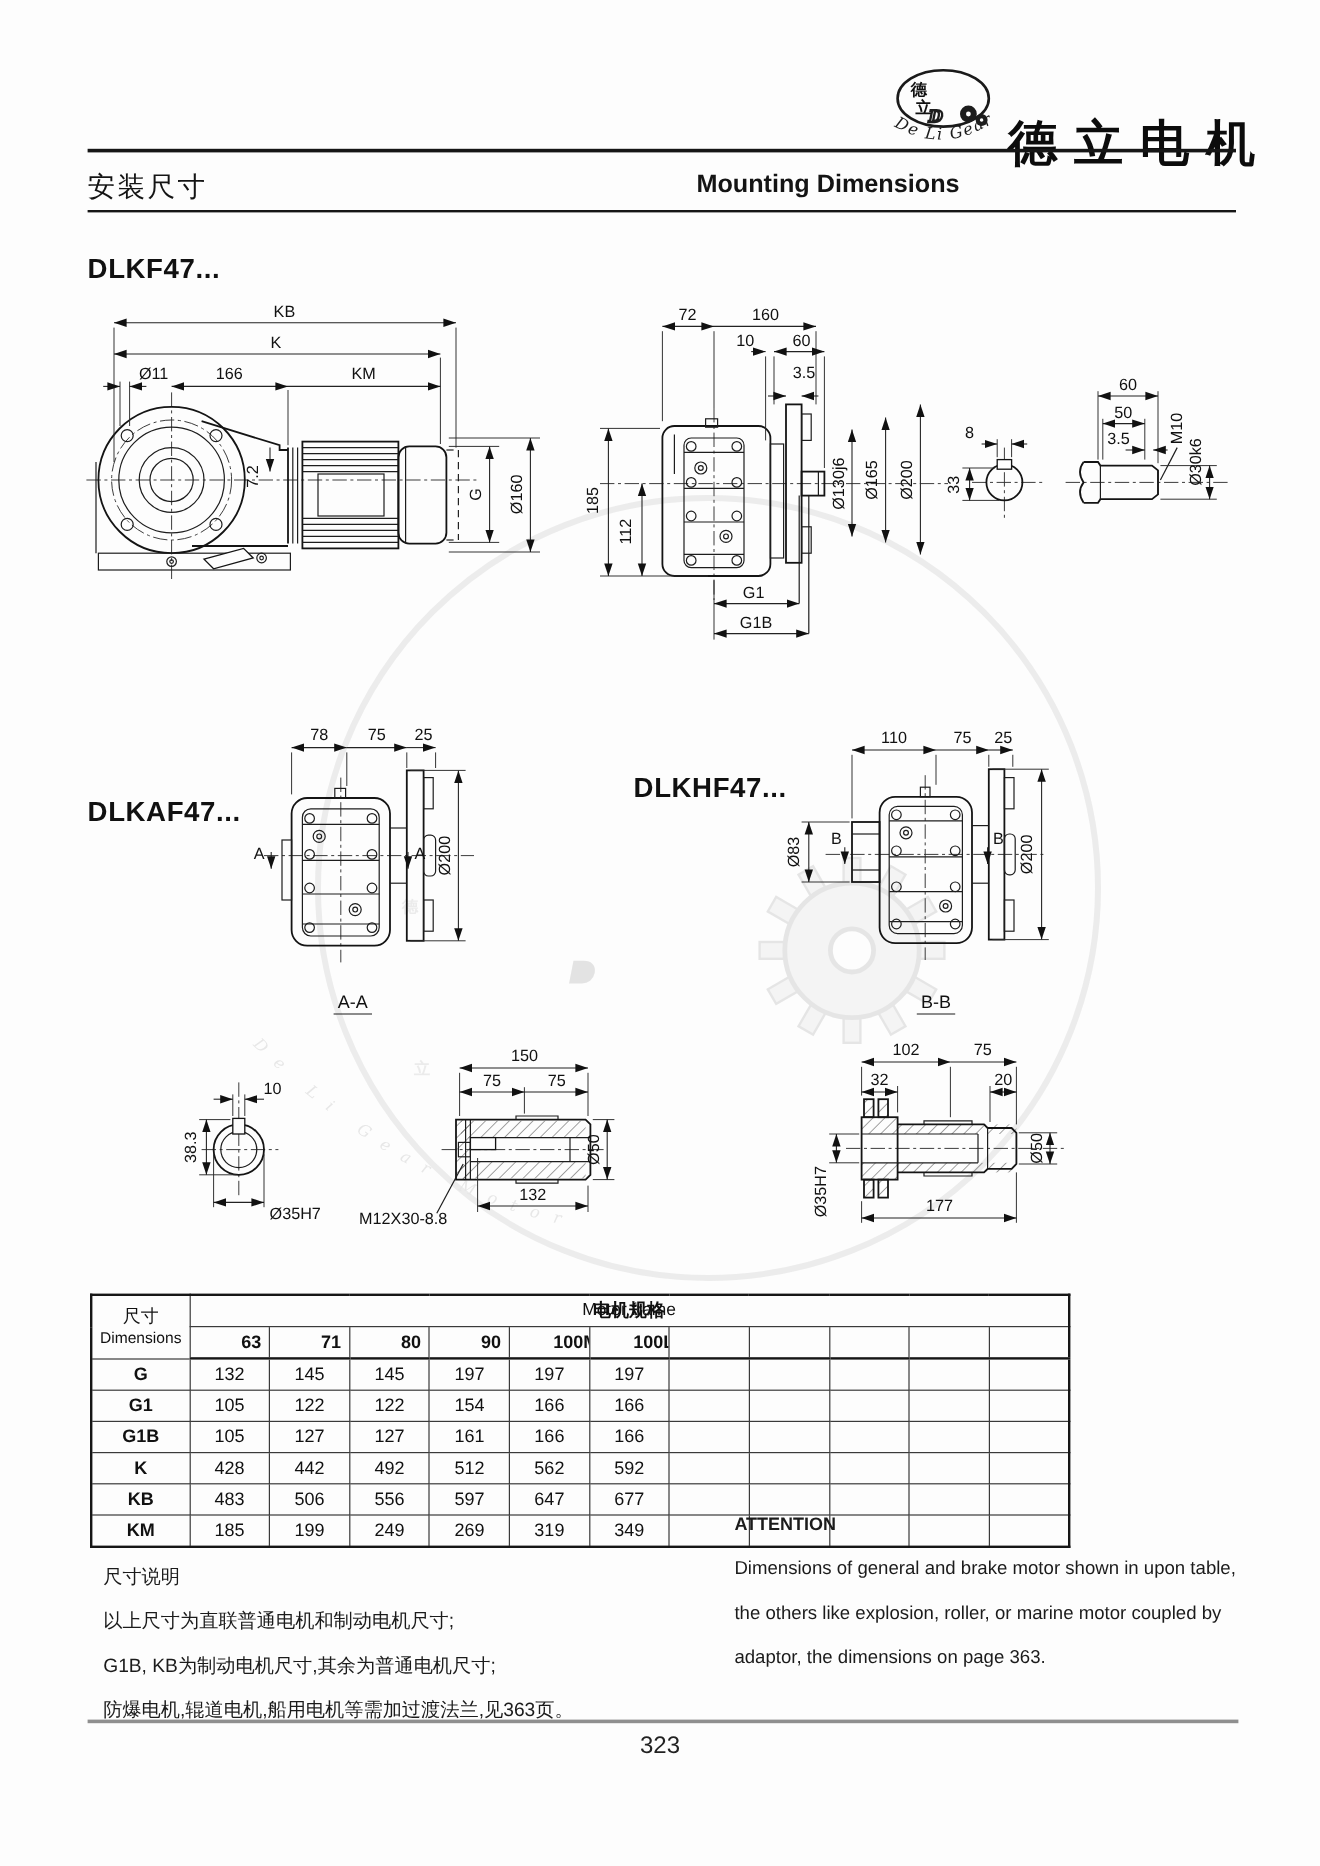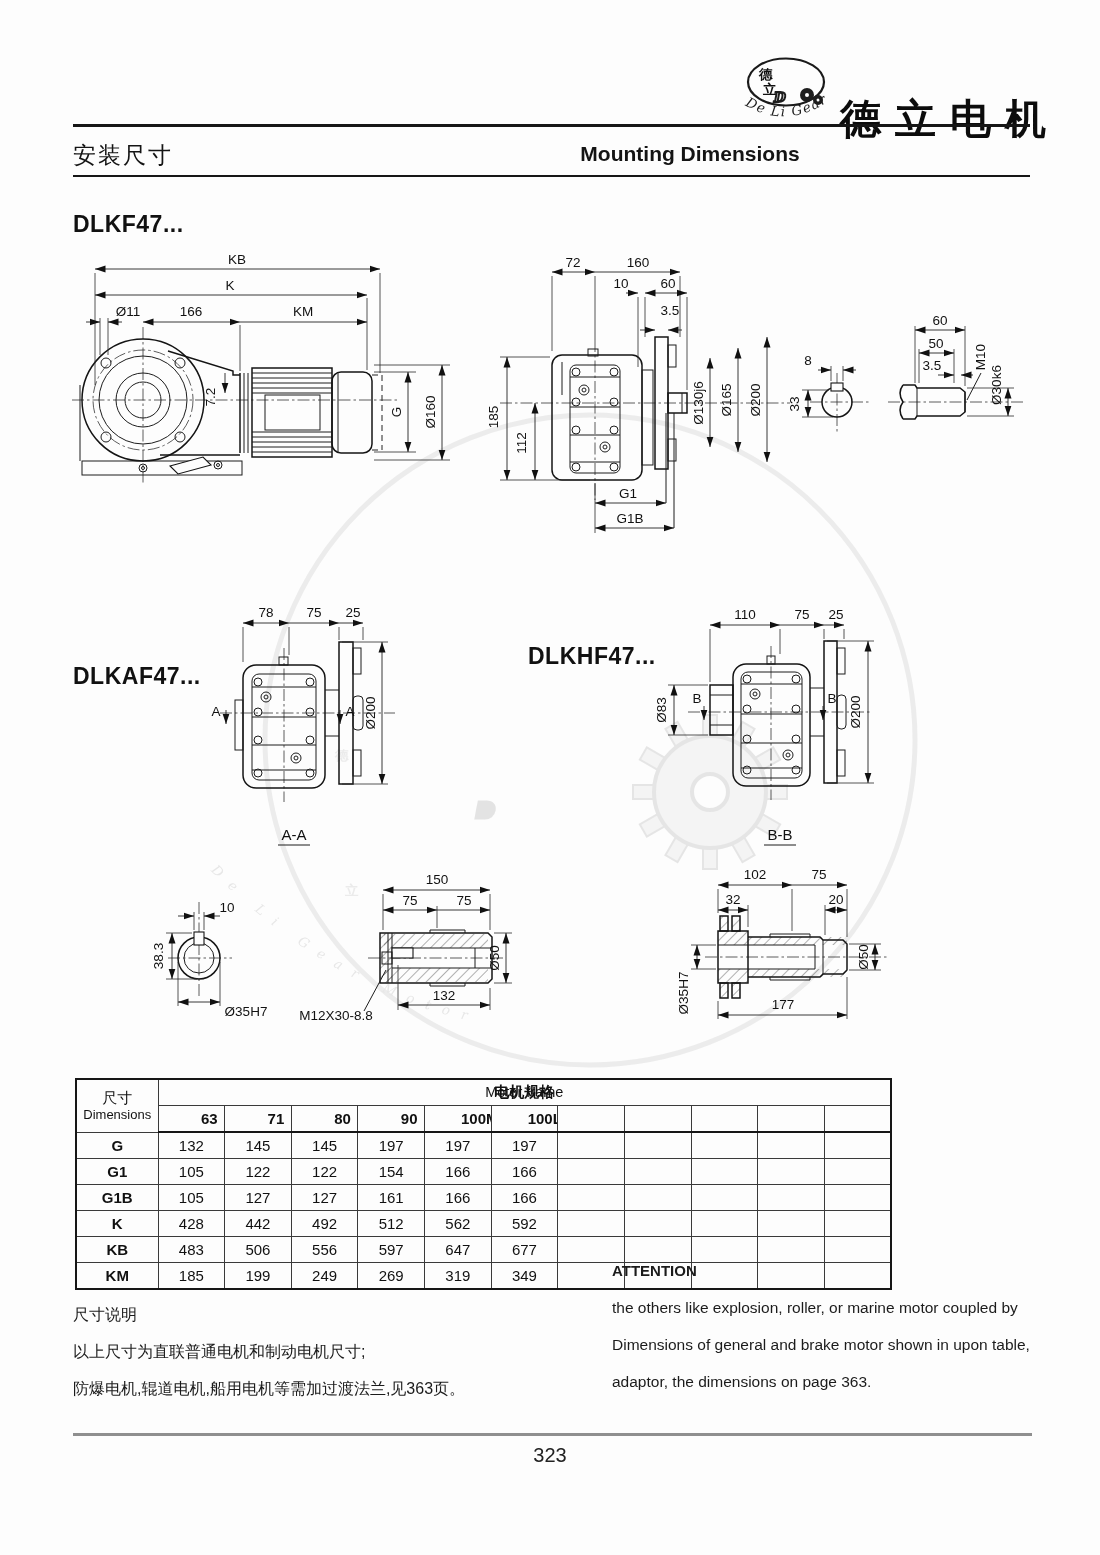--- a/index.html
+++ b/index.html
@@ -650,28 +650,29 @@
             <td></td>
             <td></td>
             <td></td>
             <td></td>
             <td></td>
       </tr>
     </tbody>
       </table>
   </div>
 
-  <div class="abs z1 note" style="left:73px;top:1296px;">
+  <div class="abs z1 note" style="left:86px;top:1296px;">
     <div>尺寸说明</div>
     <div>以上尺寸为直联普通电机和制动电机尺寸;</div>
+    <div>G1B, KB为制动电机尺寸,其余为普通电机尺寸;</div>
     <div>防爆电机,辊道电机,船用电机等需加过渡法兰,见363页。</div>
   </div>
   <div class="abs z1 note note-en" style="left:612px;top:1252px;">
     <div class="t">ATTENTION</div>
+    <div>Dimensions of general and brake motor shown in upon table,</div>
     <div>the others like explosion, roller, or marine motor coupled by</div>
-    <div>Dimensions of general and brake motor shown in upon table,</div>
     <div>adaptor, the dimensions on page 363.</div>
   </div>
 
   <div class="abs z1" style="left:73px;top:1433px;width:959px;height:3px;background:#8f8f8f;"></div>
   <div class="abs z1 pageno" style="left:0;top:1444px;width:1100px;">323</div>
 
 </div>
 
 </body></html>

